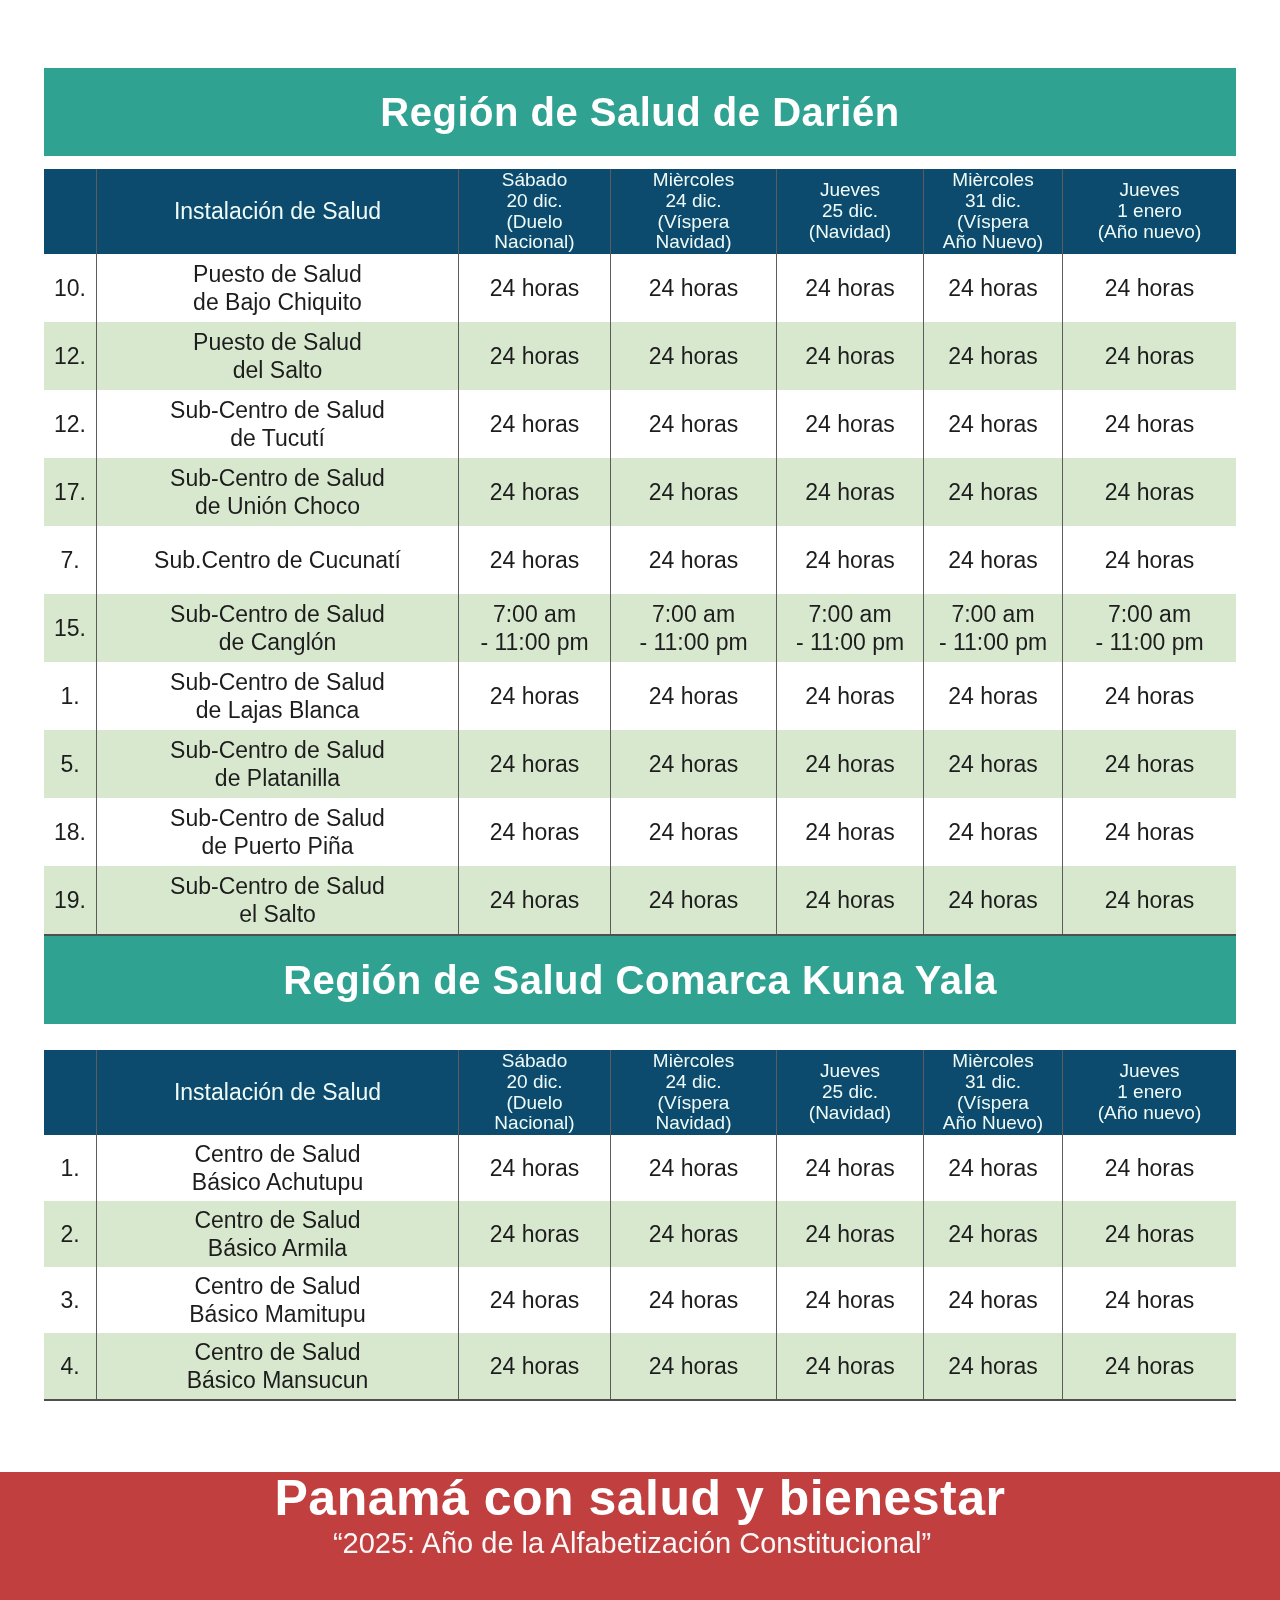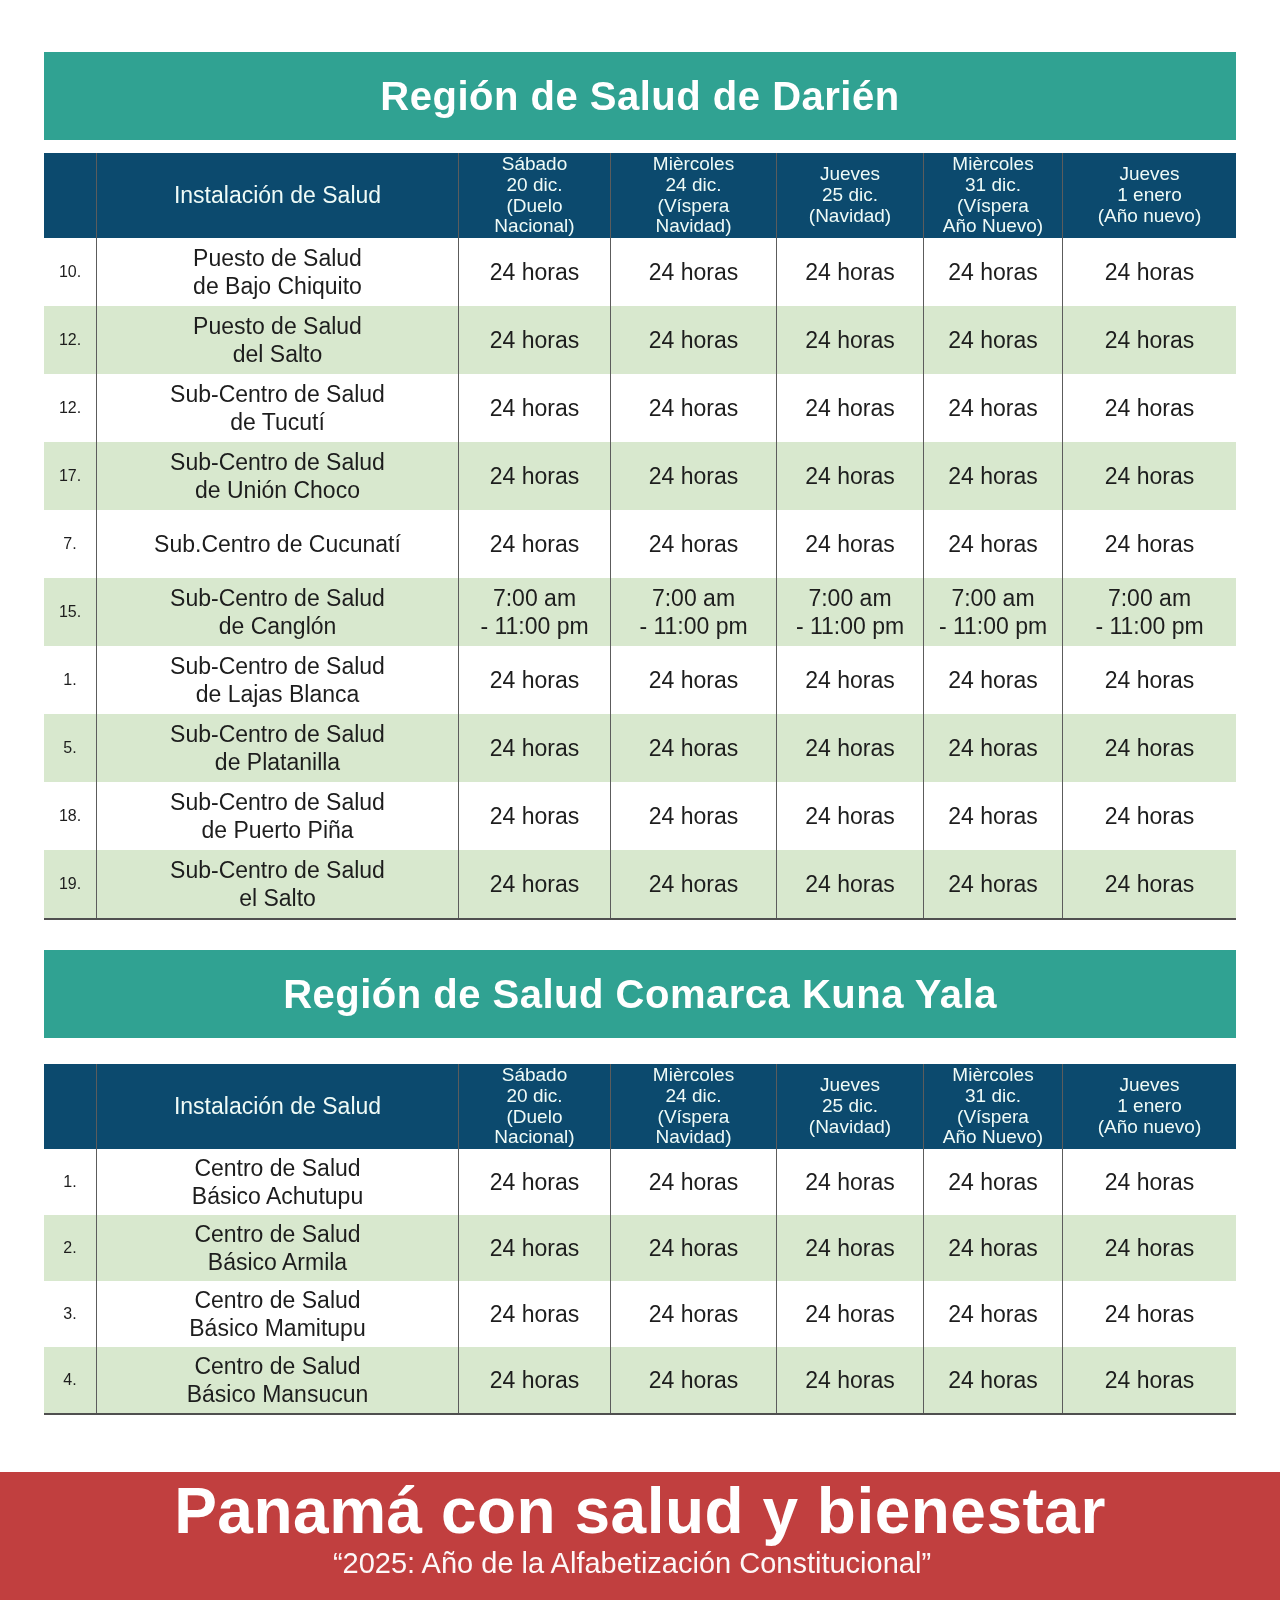--- a/index.html
+++ b/index.html
@@ -10,38 +10,38 @@
   .page {
     position: relative;
     width: 1280px;
     height: 1600px;
     background: #ffffff;
     overflow: hidden;
   }
   .content {
     margin-left: 44px;
     width: 1192px;
-    padding-top: 52px;
+    padding-top: 68px;
   }
   
   .section-band {
     height: 88px;
     background: #30A292;
     display: flex;
     align-items: center;
     justify-content: center;
   }
   .section-band .band-title {
     margin: 0;
     color: #ffffff;
     font-size: 40px;
     font-weight: 800;
     letter-spacing: 0.5px;
   }
-  .band-2 { margin-top: 30px; }
+  .band-2 { }
 
   
   .sched-table {
     display: grid;
     grid-template-columns: 52px 362px 152px 166px 147px 139px 174px;
     grid-template-rows: 85px;
     border-bottom: 2px solid #4f4f4f;
   }
   .table-1 { margin-top: 13px; grid-auto-rows: 68px; }
   .table-2 { margin-top: 26px; grid-auto-rows: 66px; }
@@ -65,37 +65,37 @@
   }
   .th.name-head { font-size: 23px; text-align: right; }
 
   .td {
     background: #ffffff;
     color: #1d1d1d;
     font-size: 23px;
     line-height: 1.22;
   }
   .td.alt { background: #D8E8CE; }
-  .td.c0 { font-size: 16px; }
+  .td.c0 { font-size: 23px; }
 
   
   .footer-banner {
     position: absolute;
     left: 0;
     right: 0;
     bottom: 0;
     height: 128px;
     background: #C13F3F;
     color: #ffffff;
     text-align: center;
   }
   .footer-title {
     margin: 0;
-    padding-top: 6px;
-    font-size: 64px;
+    padding-top: 0;
+    font-size: 50px;
     font-weight: 800;
     letter-spacing: 0.5px;
     line-height: 1.05;
   }
   .footer-subtitle {
     margin: 2px 16px 0 0;
     font-size: 29px;
     font-weight: 400;
     opacity: 0.96;
   }

